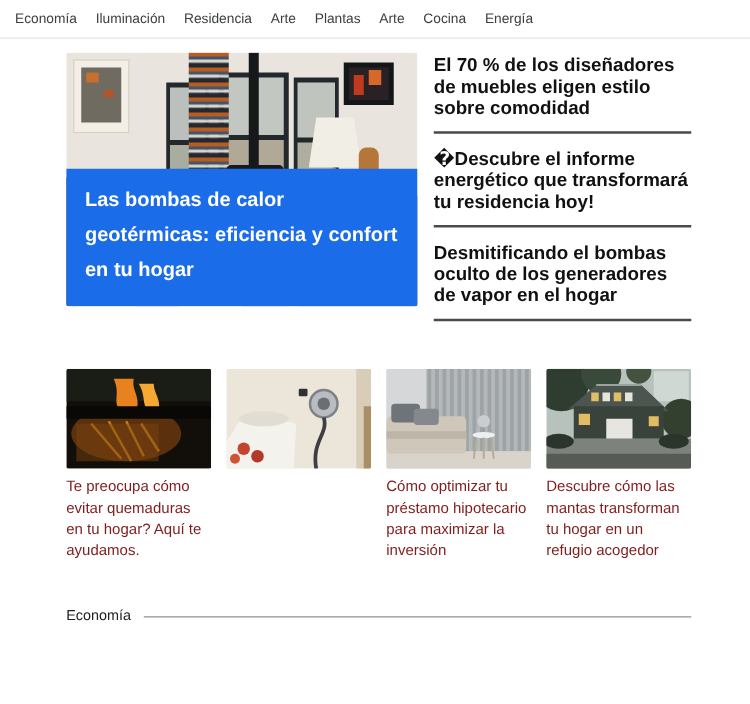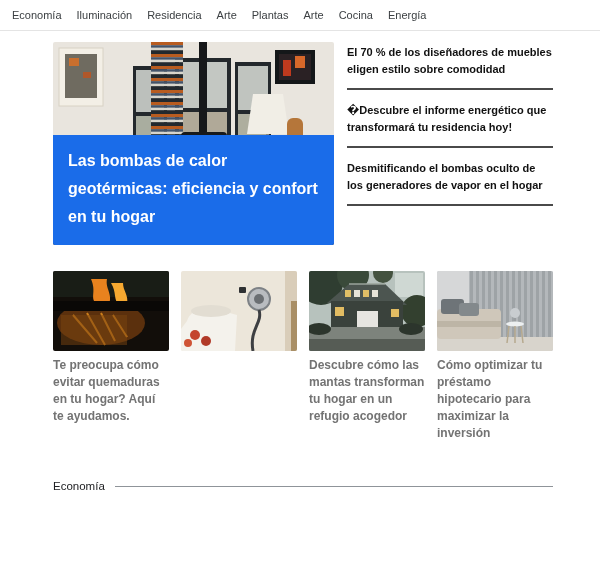--- a/index.html
+++ b/index.html
@@ -50,21 +50,21 @@
     color: #ffffff;
     font-size: 16px;
     line-height: 28px;
     font-weight: bold;
     padding: 12px 15px 14px 15px;
   }
 
   
   aside.headlines { flex: 1; padding-top: 2px; }
   .hl {
-    font-size: 11px;
+    font-size: 15px;
     line-height: 17px;
     font-weight: bold;
     color: #111111;
     cursor: pointer;
   }
   aside.headlines hr {
     border: none;
     border-top: 2px solid #4a4a4a;
     margin: 10px 0 12px 0;
   }
@@ -81,22 +81,22 @@
     width: 100%;
     height: 80px;
     border-radius: 2px;
     overflow: hidden;
   }
   .card .thumb svg { display: block; width: 100%; height: 100%; }
   .card h3 {
     margin-top: 6px;
     font-size: 12px;
     line-height: 17px;
-    font-weight: bold;
-    color: #737373;
+    font-weight: normal;
+    color: #7f1d1d;
   }
 
   
   .economia { margin-top: 38px; }
   .sec-head { display: flex; align-items: center; gap: 10px; }
   .sec-head .label {
     font-size: 11.5px;
     font-weight: 500;
     color: #202124;
     cursor: pointer;
@@ -225,20 +225,46 @@
           <ellipse cx="30" cy="40" rx="20" ry="6" fill="#e2ddd2"></ellipse>
           <circle cx="14" cy="64" r="5" fill="#c4452e"></circle>
           <circle cx="25" cy="70" r="5" fill="#b13a28"></circle>
           <circle cx="7" cy="72" r="4" fill="#cf5436"></circle>
           <circle cx="78" cy="28" r="11" fill="#b9bcc0" stroke="#7e8286" stroke-width="2"></circle>
           <circle cx="78" cy="28" r="5" fill="#6b6f73"></circle>
           <path d="M78 39 C82 52 68 58 72 80" stroke="#3d3f42" stroke-width="3" fill="none"></path>
           <rect x="58" y="16" width="7" height="6" rx="1" fill="#2f3133"></rect>
         </svg>
       </div>
+    </article>
+
+    <article class="card">
+      <div class="thumb">
+        <svg viewBox="0 0 116 80" preserveAspectRatio="none" aria-hidden="true">
+          <defs>
+            <pattern id="slats" width="6" height="10" patternUnits="userSpaceOnUse">
+              <rect width="3" height="10" fill="#b4b8bb"></rect>
+              <rect x="3" width="3" height="10" fill="#9ea3a6"></rect>
+            </pattern>
+          </defs>
+          <rect width="116" height="80" fill="#c3c7c9"></rect>
+          <rect x="30" y="0" width="86" height="66" fill="url(#slats)"></rect>
+          <rect x="0" y="0" width="32" height="66" fill="#d6d7d8"></rect>
+          <rect y="66" width="116" height="14" fill="#d8d4cc"></rect>
+          <rect x="0" y="38" width="64" height="30" rx="4" fill="#cfc7ba"></rect>
+          <rect x="0" y="50" width="64" height="6" fill="#bdb5a6"></rect>
+          <rect x="4" y="28" width="23" height="15" rx="3" fill="#6e7478"></rect>
+          <rect x="22" y="32" width="20" height="13" rx="3" fill="#83898c"></rect>
+          <circle cx="78" cy="42" r="5" fill="#c9cdd0"></circle>
+          <rect x="77" y="47" width="2" height="5" fill="#9b9fa2"></rect>
+          <ellipse cx="78" cy="53" rx="9" ry="2.5" fill="#eceff0"></ellipse>
+          <path d="M72 55 L70 72 M84 55 L86 72 M78 55 L78 72" stroke="#b6a98e" stroke-width="1.5" fill="none"></path>
+        </svg>
+      </div>
+      <h3>Cómo optimizar tu préstamo hipotecario para maximizar la inversión</h3>
     </article>
 
     <article class="card">
       <div class="thumb">
         <svg viewBox="0 0 116 80" preserveAspectRatio="none" aria-hidden="true">
           <rect width="116" height="80" fill="#b7c2bd"></rect>
           <rect x="86" y="2" width="28" height="24" fill="#cfd8d3"></rect>
           <circle cx="12" cy="12" r="22" fill="#2f3d31"></circle>
           <circle cx="44" cy="4" r="16" fill="#3a4a3a"></circle>
           <circle cx="108" cy="40" r="16" fill="#33402f"></circle>
@@ -255,46 +281,20 @@
           <rect x="48" y="40" width="21" height="16" fill="#e6e5e0"></rect>
           <rect y="56" width="116" height="24" fill="#7d837c"></rect>
           <rect y="68" width="116" height="12" fill="#565c55"></rect>
           <ellipse cx="10" cy="58" rx="12" ry="6" fill="#2c352c"></ellipse>
           <ellipse cx="102" cy="58" rx="12" ry="6" fill="#2c352c"></ellipse>
         </svg>
       </div>
       <h3>Descubre cómo las mantas transforman tu hogar en un refugio acogedor</h3>
     </article>
 
-    <article class="card">
-      <div class="thumb">
-        <svg viewBox="0 0 116 80" preserveAspectRatio="none" aria-hidden="true">
-          <defs>
-            <pattern id="slats" width="6" height="10" patternUnits="userSpaceOnUse">
-              <rect width="3" height="10" fill="#b4b8bb"></rect>
-              <rect x="3" width="3" height="10" fill="#9ea3a6"></rect>
-            </pattern>
-          </defs>
-          <rect width="116" height="80" fill="#c3c7c9"></rect>
-          <rect x="30" y="0" width="86" height="66" fill="url(#slats)"></rect>
-          <rect x="0" y="0" width="32" height="66" fill="#d6d7d8"></rect>
-          <rect y="66" width="116" height="14" fill="#d8d4cc"></rect>
-          <rect x="0" y="38" width="64" height="30" rx="4" fill="#cfc7ba"></rect>
-          <rect x="0" y="50" width="64" height="6" fill="#bdb5a6"></rect>
-          <rect x="4" y="28" width="23" height="15" rx="3" fill="#6e7478"></rect>
-          <rect x="22" y="32" width="20" height="13" rx="3" fill="#83898c"></rect>
-          <circle cx="78" cy="42" r="5" fill="#c9cdd0"></circle>
-          <rect x="77" y="47" width="2" height="5" fill="#9b9fa2"></rect>
-          <ellipse cx="78" cy="53" rx="9" ry="2.5" fill="#eceff0"></ellipse>
-          <path d="M72 55 L70 72 M84 55 L86 72 M78 55 L78 72" stroke="#b6a98e" stroke-width="1.5" fill="none"></path>
-        </svg>
-      </div>
-      <h3>Cómo optimizar tu préstamo hipotecario para maximizar la inversión</h3>
-    </article>
-
   </section>
 
   <section class="economia">
     <div class="sec-head">
       <span class="label">Economía</span>
       <span class="rule"></span>
     </div>
 
   </section>
 

